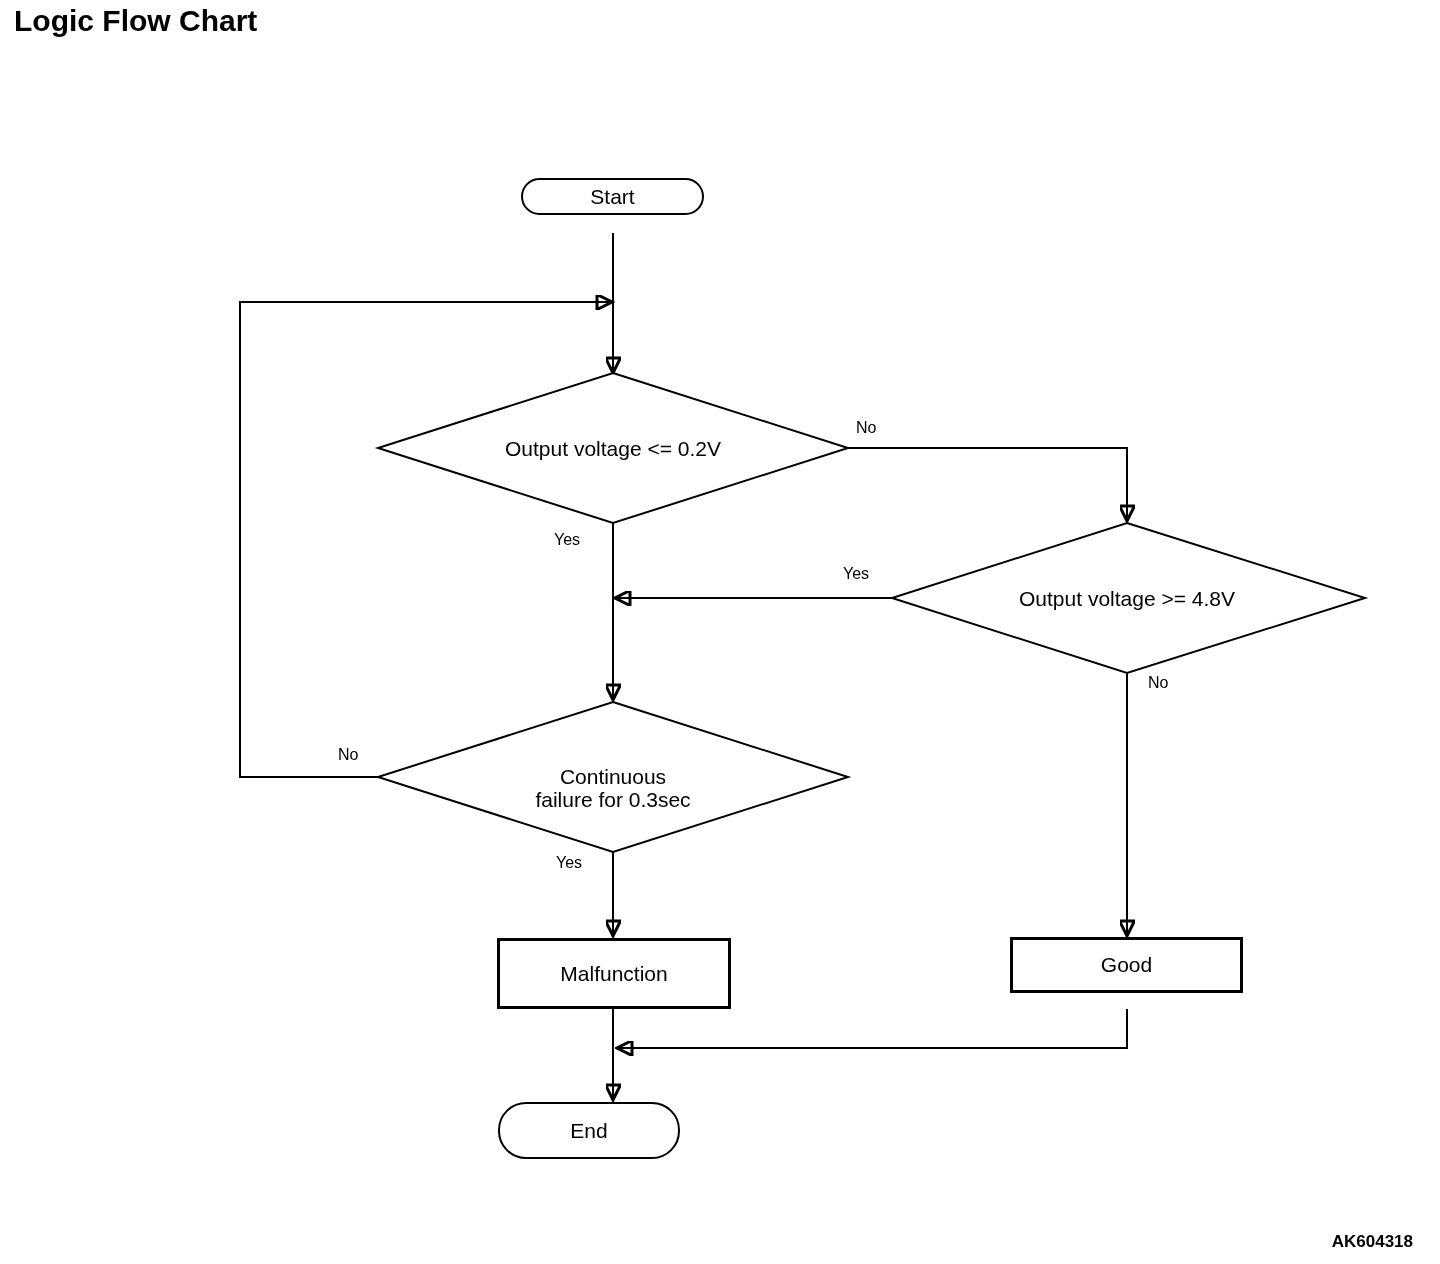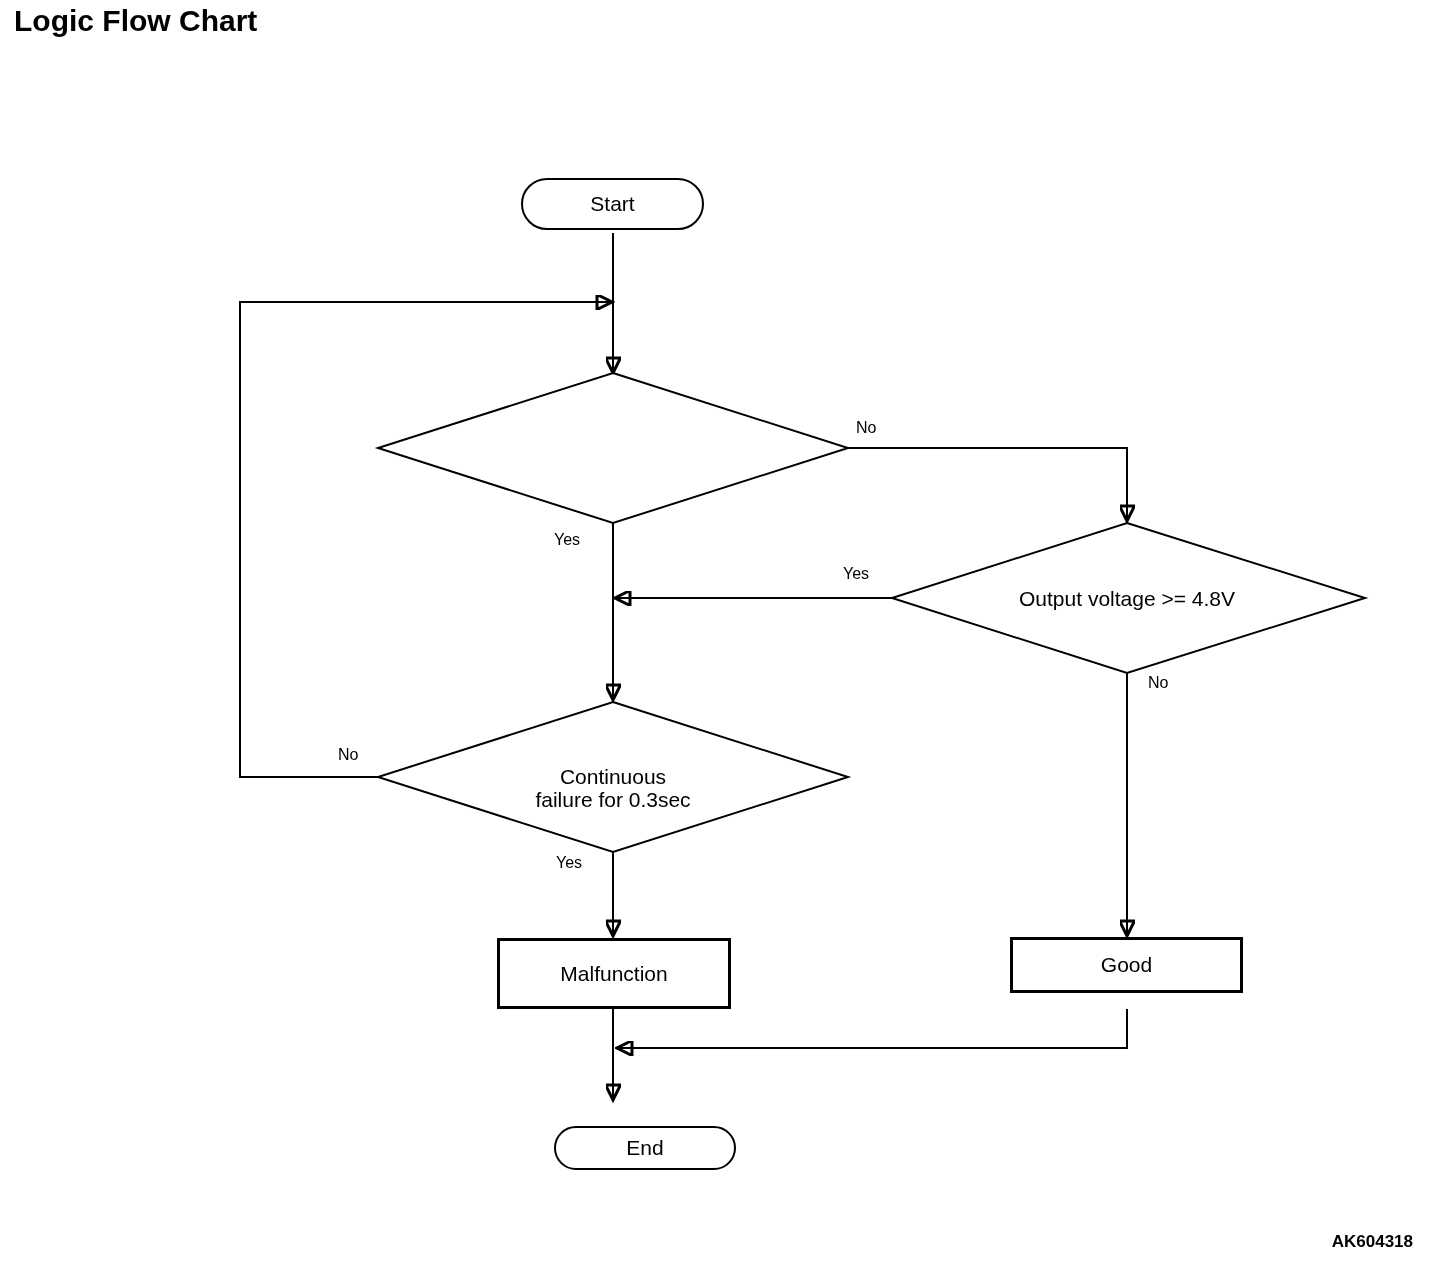--- a/index.html
+++ b/index.html
@@ -111,36 +111,37 @@
 
     <path d="M613 1009 V1100" marker-end="url(#arrow)"></path>
 
     <path d="M1127 1009 V1048 H617" marker-end="url(#arrow)"></path>
 
     <polygon class="diamond" points="613,373 848,448 613,523 378,448"></polygon>
     <polygon class="diamond" points="1127,523 1365,598 1127,673 892,598"></polygon>
     <polygon class="diamond" points="613,702 848,777 613,852 378,777"></polygon>
   </svg>
 
-  <div class="node terminator" style="left:521px; top:178px; width:183px; height:52px;">
+  <div class="node terminator" style="left:521px; top:178px; width:183px; height:37px;">
     <span>Start</span>
   </div>
 
   <div class="node process" style="left:497px; top:938px; width:234px; height:71px;">
     <span>Malfunction</span>
   </div>
 
   <div class="node process" style="left:1010px; top:937px; width:233px; height:56px;">
     <span>Good</span>
   </div>
 
-  <div class="node terminator" style="left:554px; top:1102px; width:182px; height:44px;margin-top:24px;">
+  <div class="node terminator" style="left:498px; top:1102px; width:182px; height:57px;">
     <span>End</span>
   </div>
 
+  <div class="dlabel" style="left:413px; top:437px;">Output voltage &lt;= 0.2V</div>
 
   <div class="dlabel" style="left:927px; top:587px;">Output voltage &gt;= 4.8V</div>
 
   <div class="dlabel" style="left:413px; top:753px;">
     <span style="display:block;margin-top:12px;">Continuous</span>
     <span style="display:block;">failure for 0.3sec</span>
   </div>
 
   <div class="elabel" style="left:856px; top:419px;">No</div>
 

